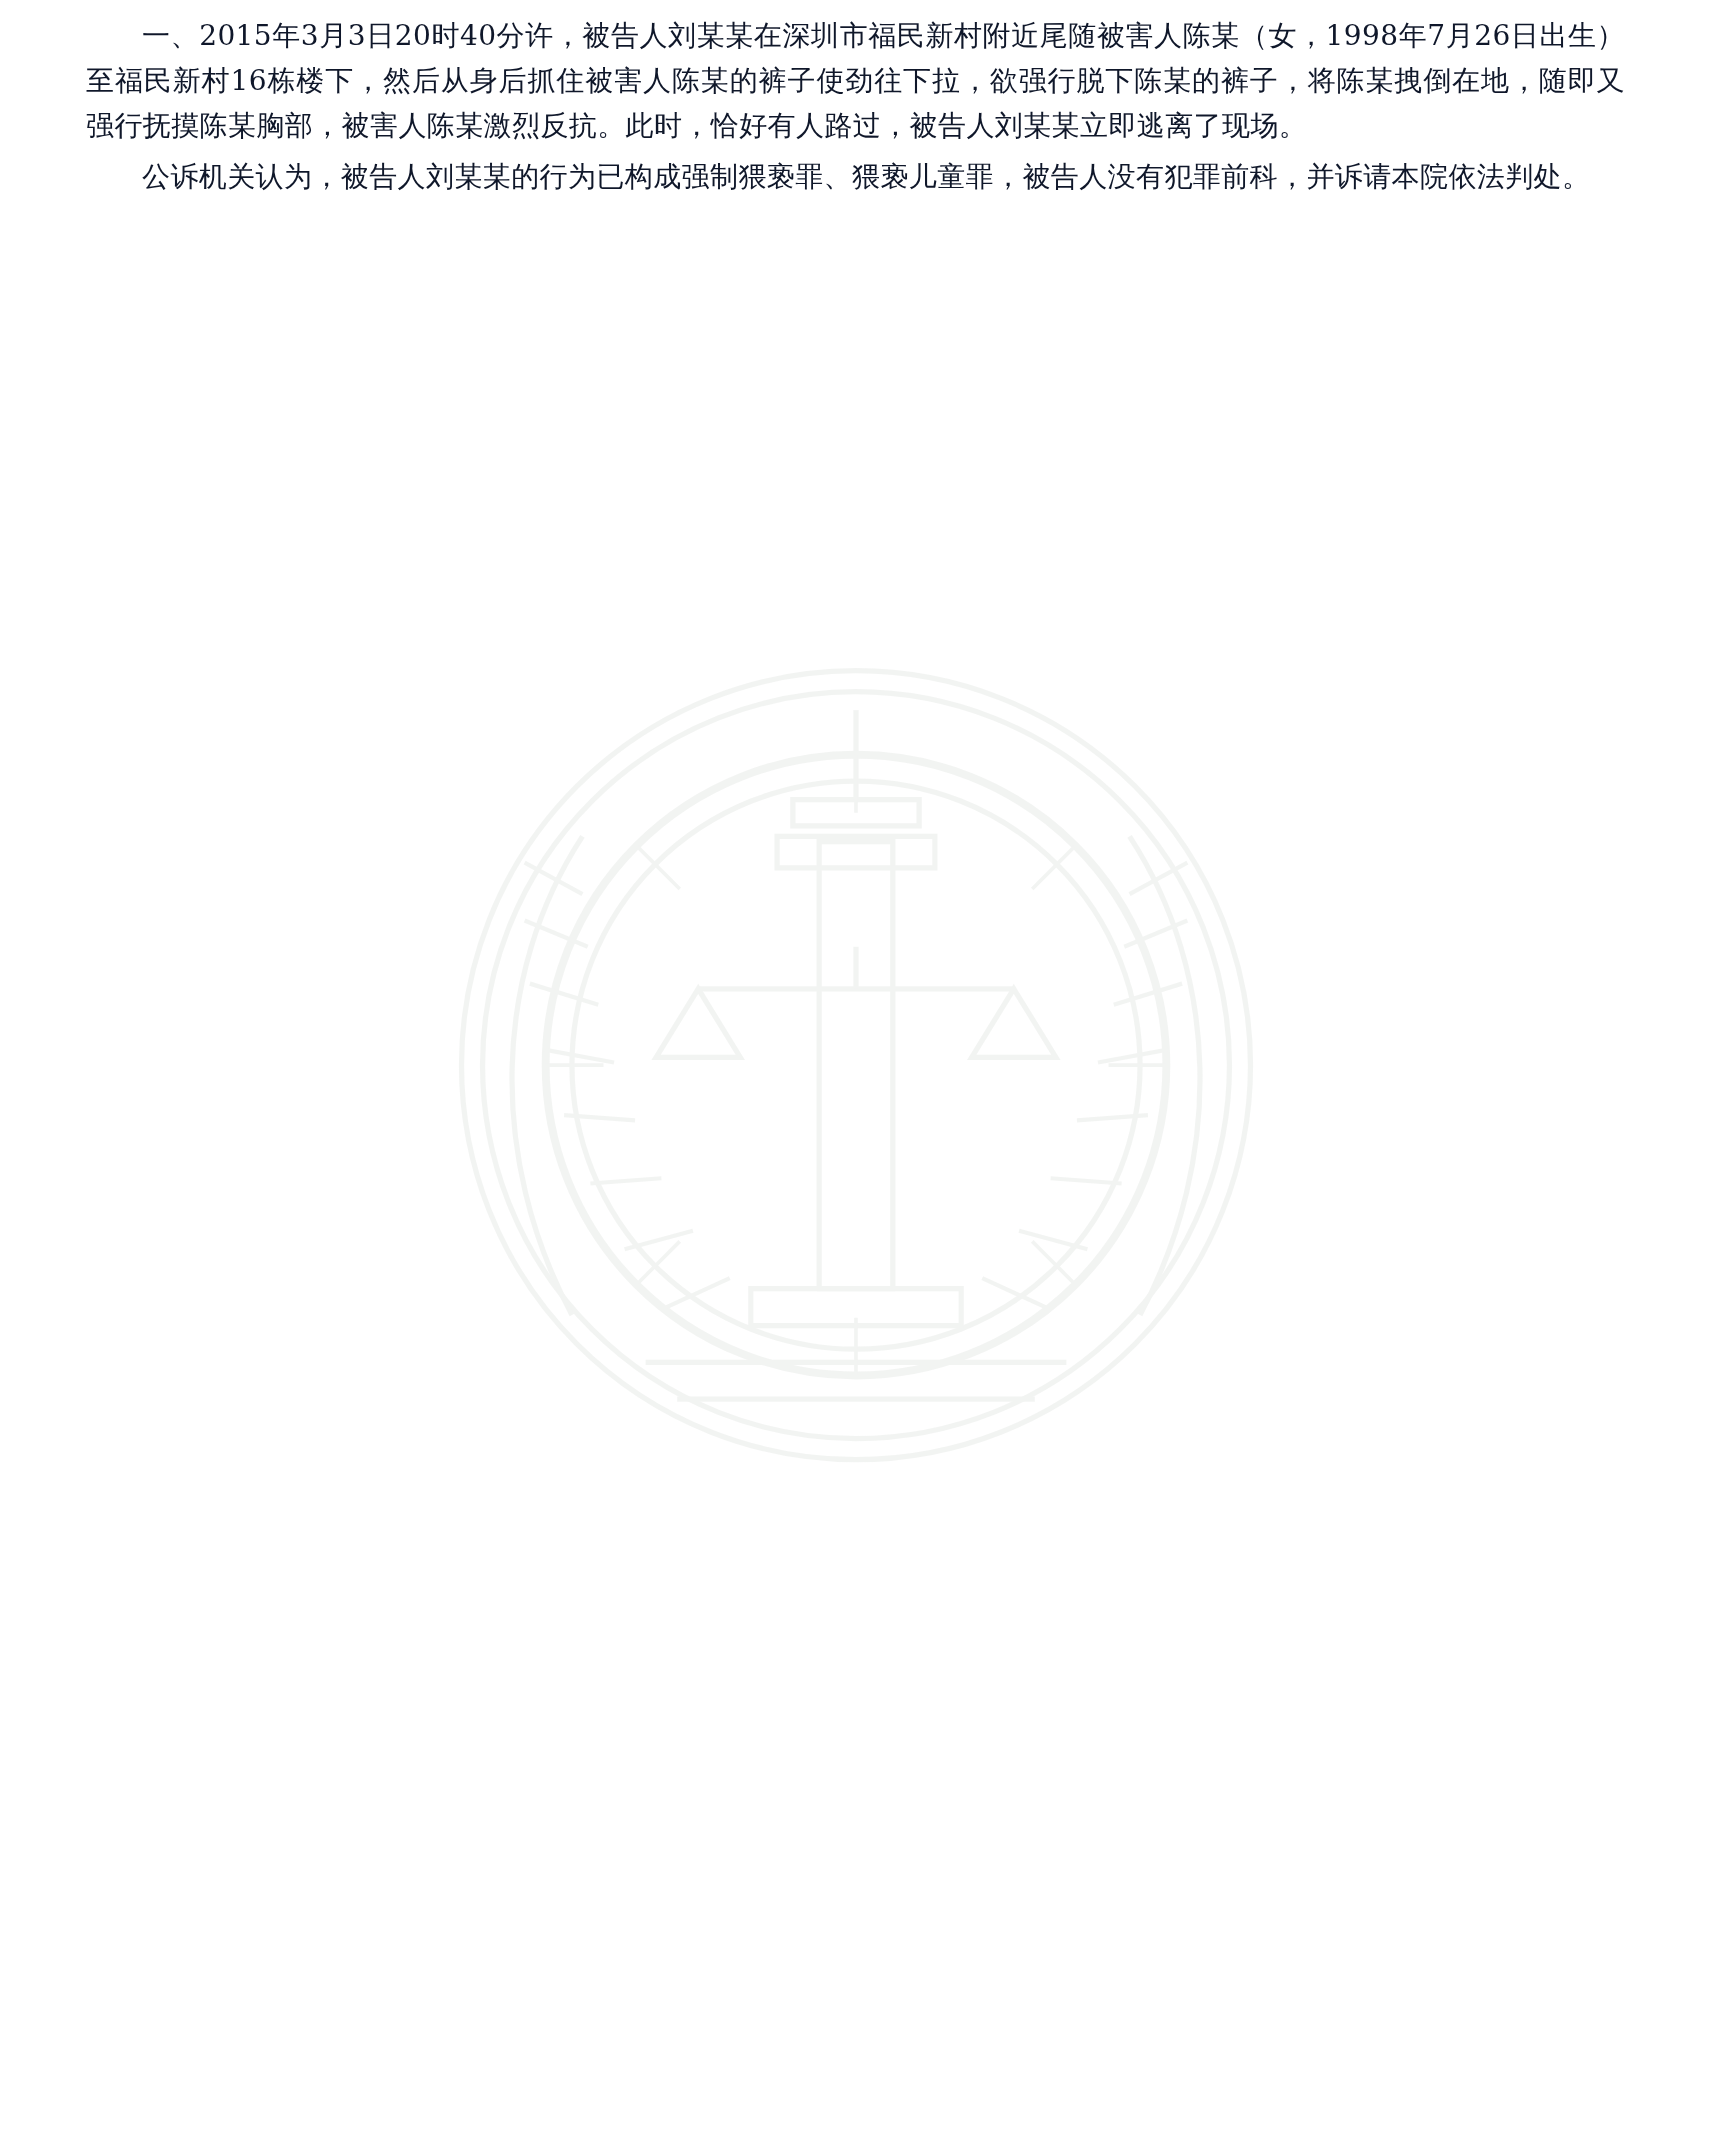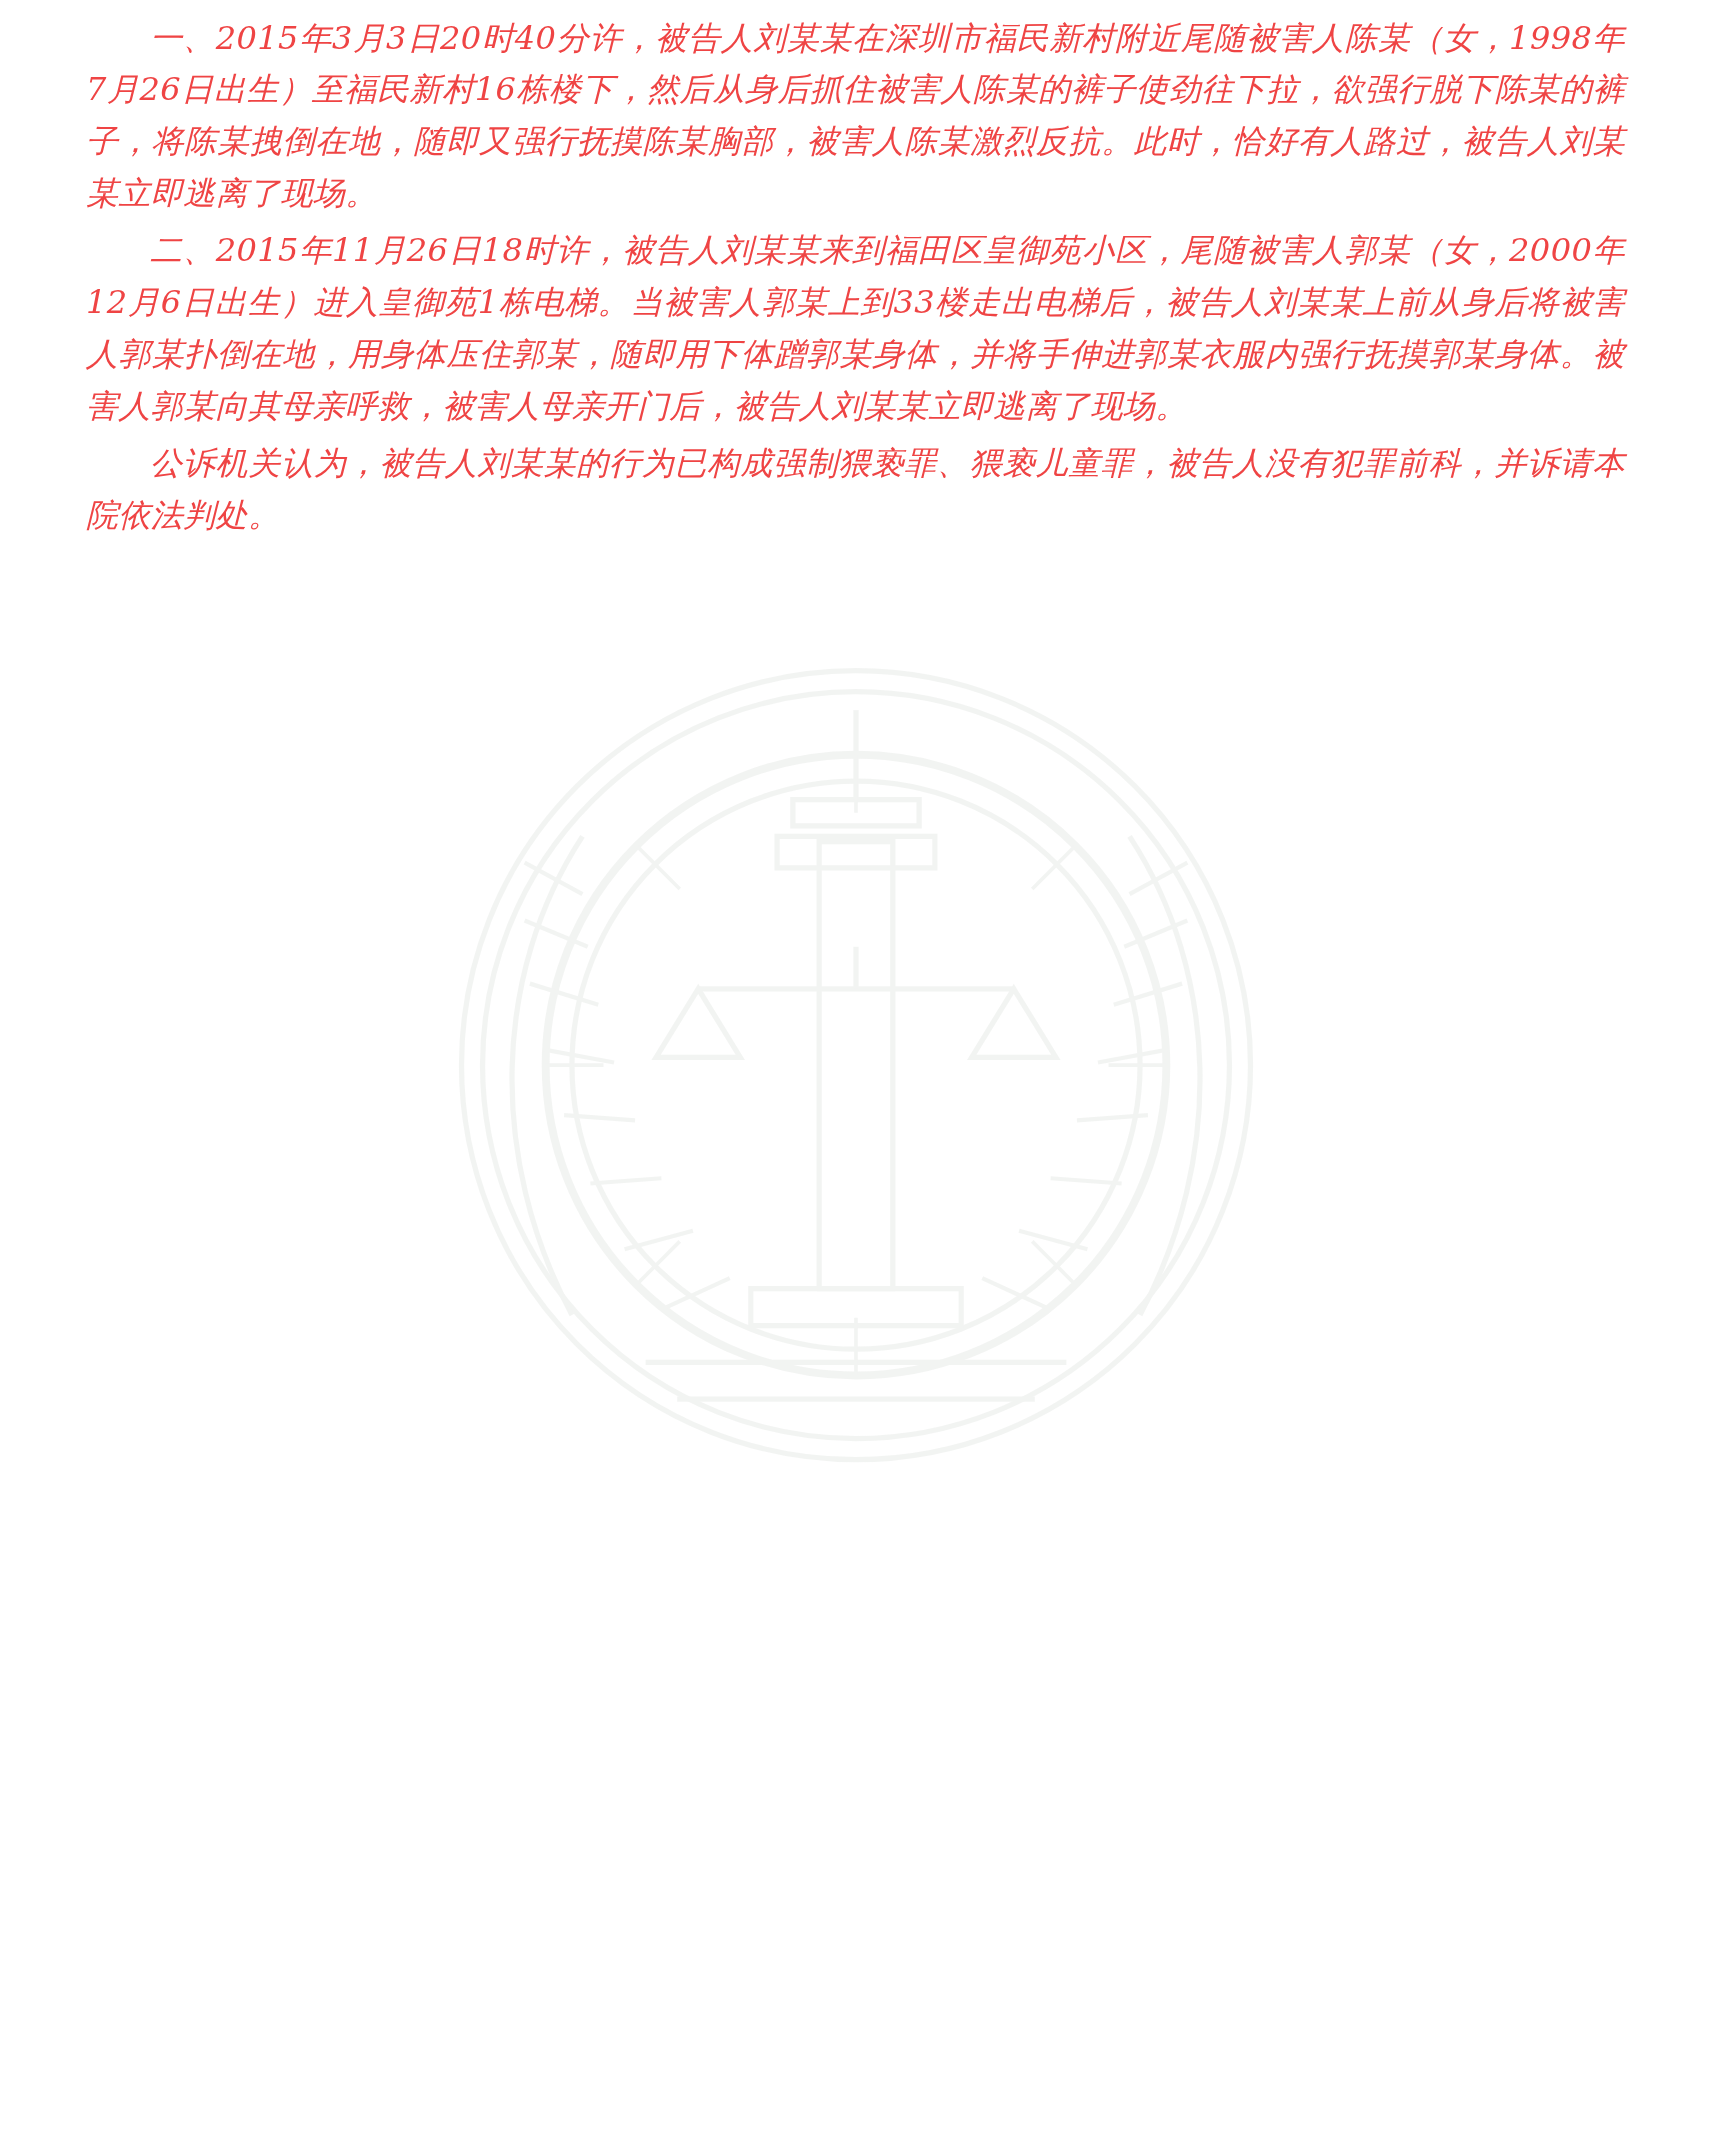--- a/index.html
+++ b/index.html
@@ -37,29 +37,28 @@
 
   .page {
     position: relative;
     z-index: 1;
     padding: 12.5px 86px 0 86px;
     box-sizing: border-box;
   }
 
   p.para {
     margin: 0 0 5.3px 0;
-    font-size: 32px;
+    font-size: 28px;
     line-height: 1.62;
     text-align: justify;
     text-justify: inter-ideograph;
     text-indent: 2em;
     letter-spacing: 0.4px;
     word-break: break-all;
-    color: #ef4444;
-    font-style: italic;
+    color: #0f172a;
   }
   p.para:last-child {
     margin-bottom: 0;
   }
 </style>
 </head>
 <body>
 
 <div class="watermark" aria-hidden="true">
   <svg viewBox="0 0 400 400" xmlns="http://www.w3.org/2000/svg">
@@ -96,16 +95,15 @@
       <g stroke-width="1.4">
         <path d="M200 87 v22 M200 301 v22 M82 205 h22 M296 205 h22"></path>
         <path d="M117 122 l16 16 M267 272 l16 16 M283 122 l-16 16 M133 272 l-16 16"></path>
       </g>
     </g>
   </svg>
 </div>
 
 <div class="page">
   <p class="para">一、2015年3月3日20时40分许，被告人刘某某在深圳市福民新村附近尾随被害人陈某（女，1998年7月26日出生）至福民新村16栋楼下，然后从身后抓住被害人陈某的裤子使劲往下拉，欲强行脱下陈某的裤子，将陈某拽倒在地，随即又强行抚摸陈某胸部，被害人陈某激烈反抗。此时，恰好有人路过，被告人刘某某立即逃离了现场。</p>
-  <p class="para">二、2015年11月26日18时许，被告人刘某某来到福田区皇御苑小区，尾随被害人郭某（女，2000年12月6日出生）进入皇御苑1栋电梯。当被害人郭某上到33楼走出电梯后，被告人刘某某上前从身后将被害人郭某扑倒在地，用身体压住郭某，随即用下体蹭郭某身体，并将手伸进郭某衣服内强行抚摸郭某身体。被害人郭某向其母亲呼救，被害人母亲开门后，被告人刘某某立即逃离了现场。</p>
   <p class="para">公诉机关认为，被告人刘某某的行为已构成强制猥亵罪、猥亵儿童罪，被告人没有犯罪前科，并诉请本院依法判处。</p>
 </div>
 
 
 </body></html>

